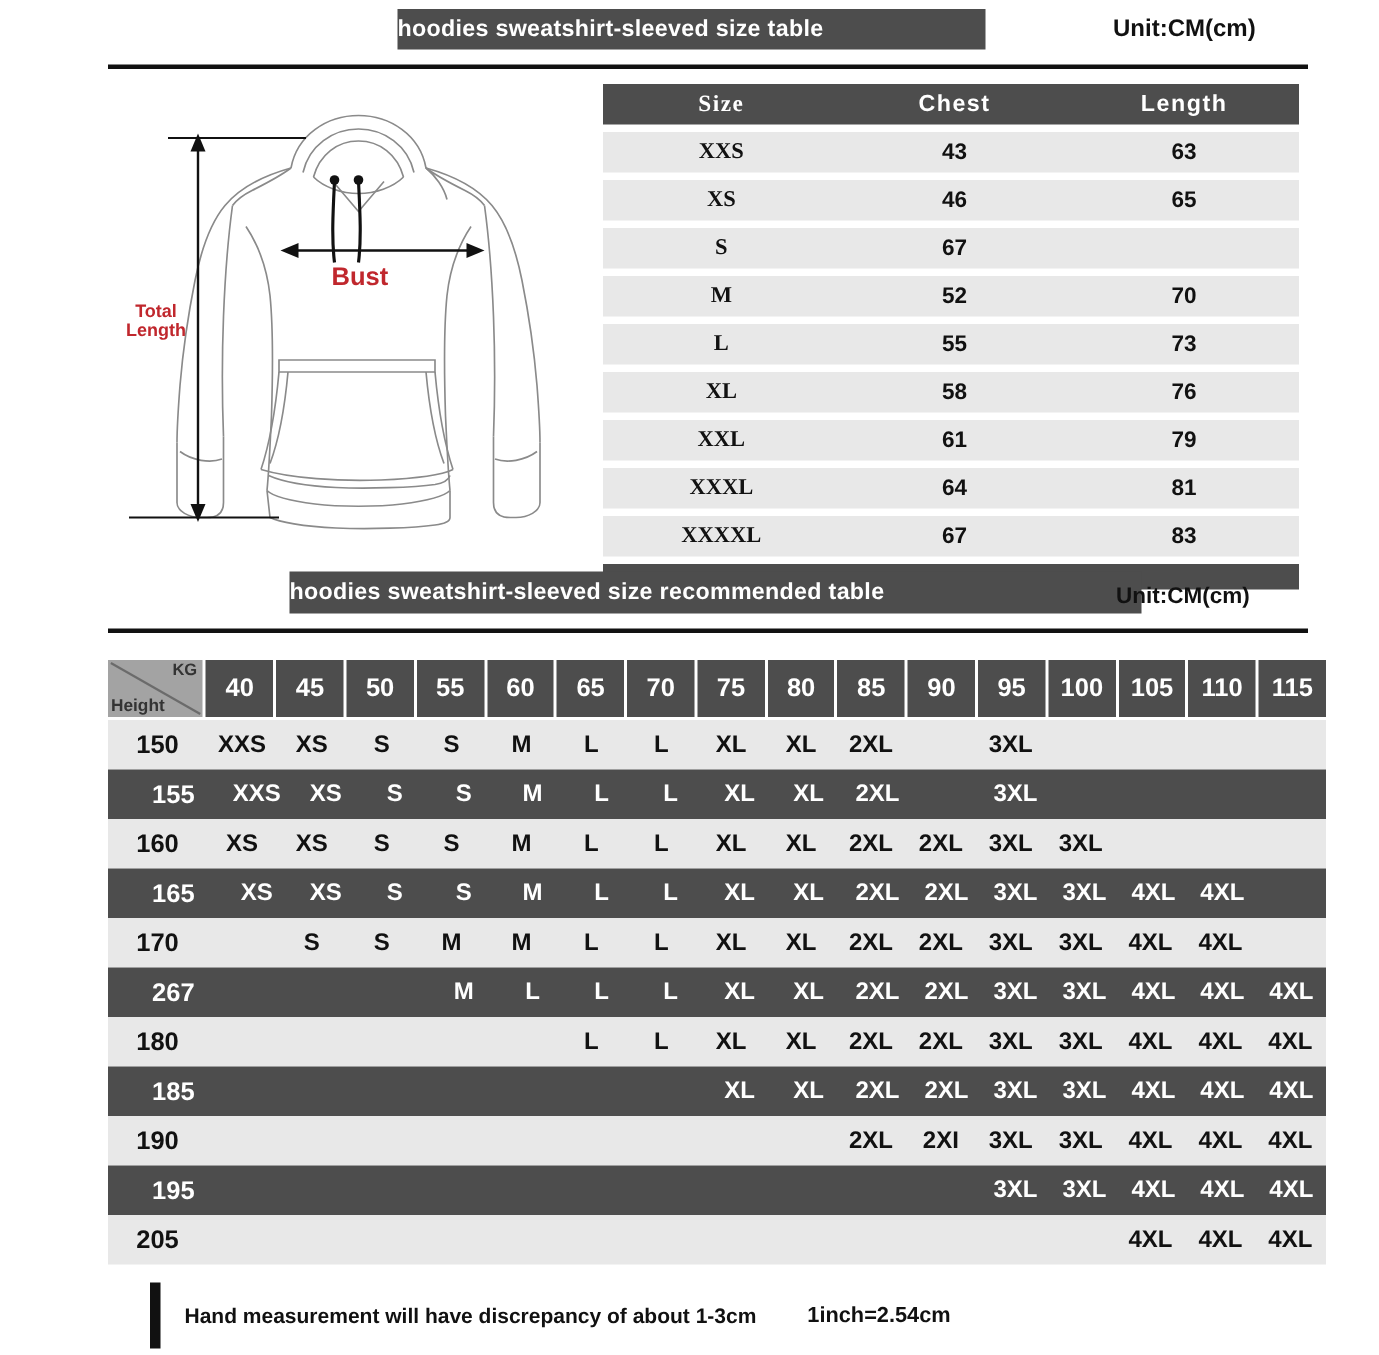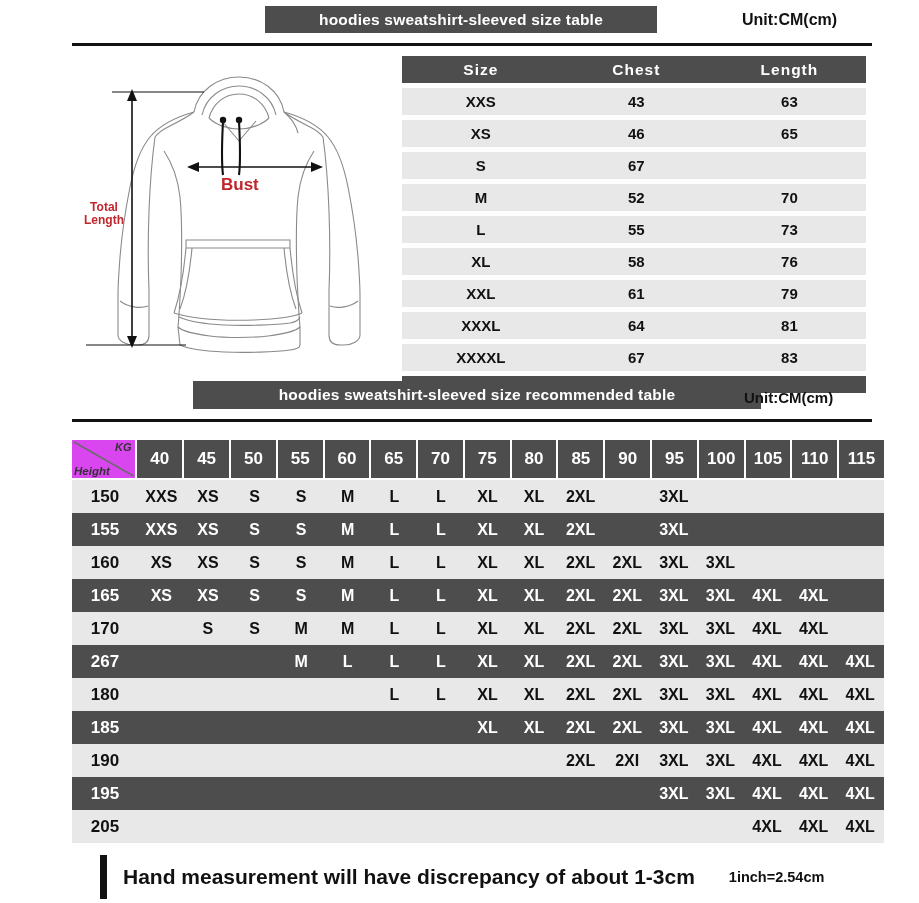--- a/index.html
+++ b/index.html
@@ -10,90 +10,89 @@
     position:relative;
     overflow:hidden;
     -webkit-font-smoothing:antialiased;
   }
   .abs{position:absolute;}
 
   
   .banner{
     background:#4d4d4d;color:#ffffff;
     font-weight:bold;text-align:center;
-    display:flex;align-items:center;justify-content:center;
+    display:flex;align-items:center;justify-content:flex-start;
     letter-spacing:.2px;
   }
   .unit{
     font-weight:bold;color:#111;
     display:flex;align-items:center;
   }
 
   
   .rule{background:#111;}
 
   
   #table1{position:absolute;left:402px;top:56px;width:464px;}
   #table1 .t1row{display:flex;width:100%;}
   #table1 .t1head{background:#4d4d4d;height:27px;margin-bottom:5px;}
   #table1 .t1head .c{color:#ffffff;font-size:15.5px;font-weight:bold;
       display:flex;align-items:center;justify-content:center;letter-spacing:1px;}
   #table1 .t1body{background:#e8e8e8;height:27px;margin-bottom:5px;}
   #table1 .t1body .c{color:#111;font-size:15px;font-weight:bold;
       display:flex;align-items:center;justify-content:center;}
-  #table1 .c1{width:34%;}
+  #table1 .c1{width:34%;font-family:Liberation Serif, serif;}
   #table1 .c2{width:33%;}
   #table1 .c3{width:33%;}
   #table1 .t1foot{background:#4d4d4d;height:17px;width:100%;}
 
   
   #table2{position:absolute;left:72px;top:440px;width:812px;}
   .t2headrow{display:flex;height:38px;margin-bottom:2px;}
   .t2corner{
-    position:relative;background:#d946ef;overflow:hidden;
+    position:relative;background:#a3a3a3;overflow:hidden;
     box-sizing:border-box;
-    font-style:italic;
   }
   .t2corner .kg{
     position:absolute;right:4px;top:1px;font-size:11px;font-weight:bold;color:#333;
   }
   .t2corner .ht{
     position:absolute;left:2px;bottom:1px;font-size:11.5px;font-weight:bold;color:#333;
   }
   .t2corner .slash{
     position:absolute;left:0;top:0;width:100%;height:100%;
   }
   .t2hcell{
     background:#4d4d4d;color:#fff;font-size:17px;font-weight:bold;
     display:flex;align-items:center;justify-content:center;
     margin-left:2px;box-sizing:border-box;
   }
   .t2row{display:flex;height:33px;align-items:stretch;}
   .t2row.light{background:#e8e8e8;}
-  .t2row.dark{background:#4d4d4d;}
+  .t2row.dark{background:#4d4d4d;padding-left:11px;}
   .t2row .hcol{
     display:flex;align-items:center;justify-content:center;
     font-size:17px;font-weight:bold;box-sizing:border-box;
   }
   .t2row.light .hcol{color:#111;}
   .t2row.dark  .hcol{color:#ffffff;}
   .t2row .cell{
     display:flex;align-items:center;justify-content:center;
     font-size:16px;font-weight:bold;box-sizing:border-box;
   }
   .t2row.light .cell{color:#111;}
   .t2row.dark  .cell{color:#ffffff;}
 
   
   #footnote{
     position:absolute;left:100px;top:855px;
     display:flex;align-items:center;height:44px;
   }
   #footnote .bar{width:7px;height:44px;background:#111;margin-right:16px;}
-  #footnote .ftext{font-size:21px;font-weight:bold;color:#111;}
+  #footnote .ftext{font-size:14px;font-weight:bold;color:#111;}
   #footnote .finch{font-size:14.5px;font-weight:bold;color:#111;margin-left:34px;}
 
   
   .dimlabel{color:#c0272d;font-weight:bold;}
 </style>
 </head>
 <body>
 
 <div class="abs banner" id="topBanner" style="left:265px;top:6px;width:392px;height:27px;font-size:15.5px;">
   <span>hoodies sweatshirt-sleeved size  table</span>

